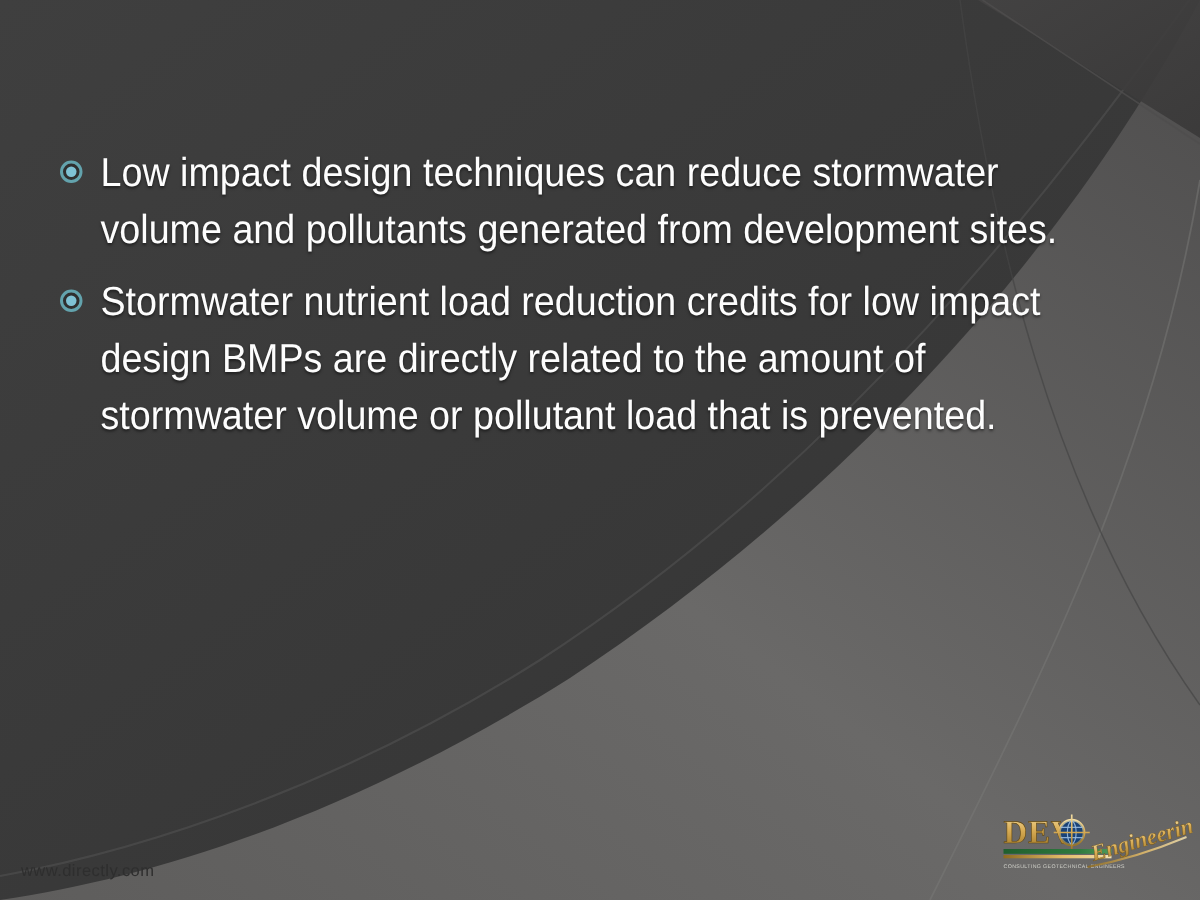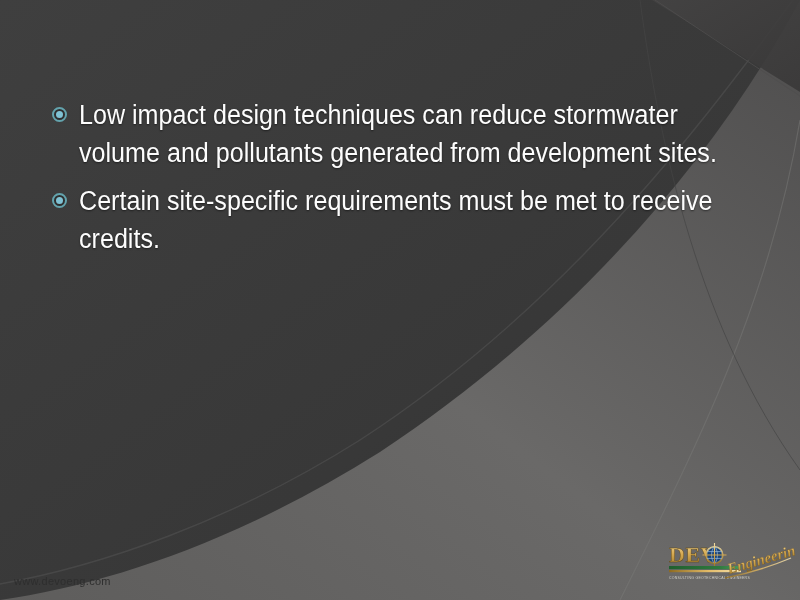--- a/index.html
+++ b/index.html
@@ -62,21 +62,21 @@
         #c9c9c6 46%,
         #8f8f8d 72%,
         #5a5a58 100%);
     box-shadow: 0 1px 2px rgba(0,0,0,0.55);
     border-radius: 1px;
   }
 
   
   .body-block {
     position: absolute;
-    left: 52px;
+    left: 40px;
     top: 96px;
     width: 714px;
   }
   .bullet-row {
     display: flex;
     align-items: flex-start;
     margin-bottom: 10px;
   }
   .bullet-marker {
     flex: 0 0 auto;
@@ -179,29 +179,29 @@
   </svg>
 
 
   <div class="body-block">
 
     <div class="bullet-row">
       <span class="bullet-marker"></span>
       <span class="bullet-text">Low impact design techniques can reduce stormwater volume and pollutants generated from development sites.</span>
     </div>
 
-
     <div class="bullet-row">
       <span class="bullet-marker"></span>
-      <span class="bullet-text">Certain site-specific requirements must be met to receive credits.</span>
+      <span class="bullet-text">Stormwater nutrient load reduction credits for low impact design BMPs are directly related to the amount of stormwater volume or pollutant load that is prevented.</span>
     </div>
 
+
   </div>
 
-  <div class="footer-url">www.devoeng.com</div>
+  <div class="footer-url">www.directly.com</div>
 
   <svg class="logo" viewBox="0 0 128 48">
     <defs>
       <linearGradient id="goldGrad" x1="0" y1="0" x2="0" y2="1">
         <stop offset="0%" stop-color="#f3dda2"></stop>
         <stop offset="45%" stop-color="#d9ad55"></stop>
         <stop offset="100%" stop-color="#9d7524"></stop>
       </linearGradient>
       <linearGradient id="greenBar" x1="0" y1="0" x2="1" y2="0">
         <stop offset="0%" stop-color="#1f5f2e"></stop>

